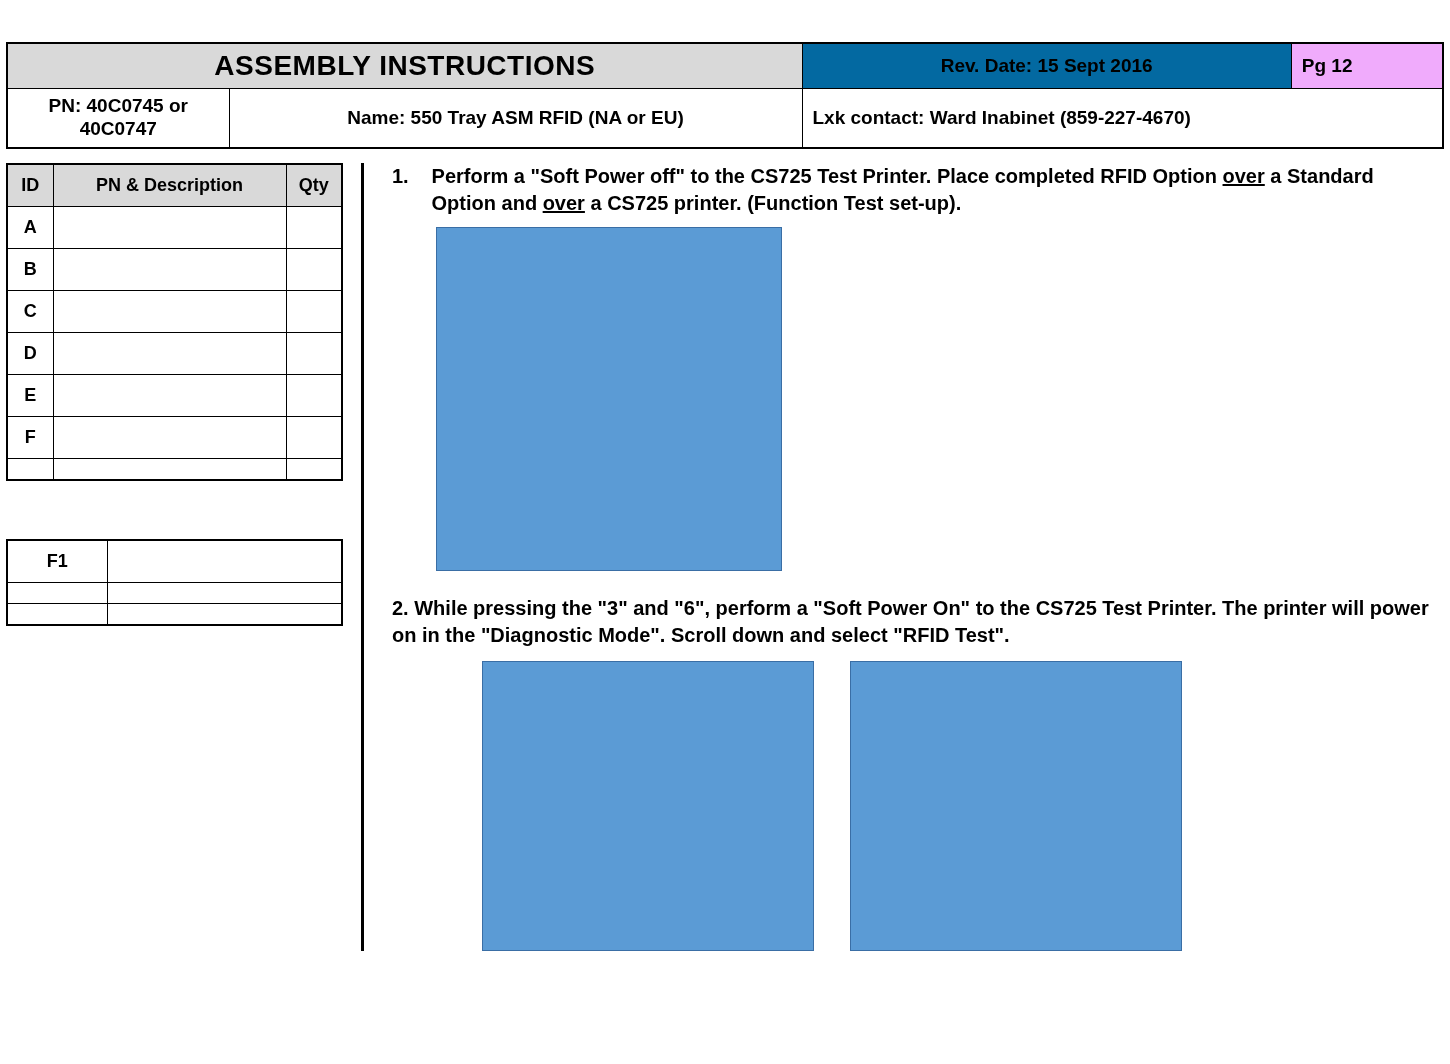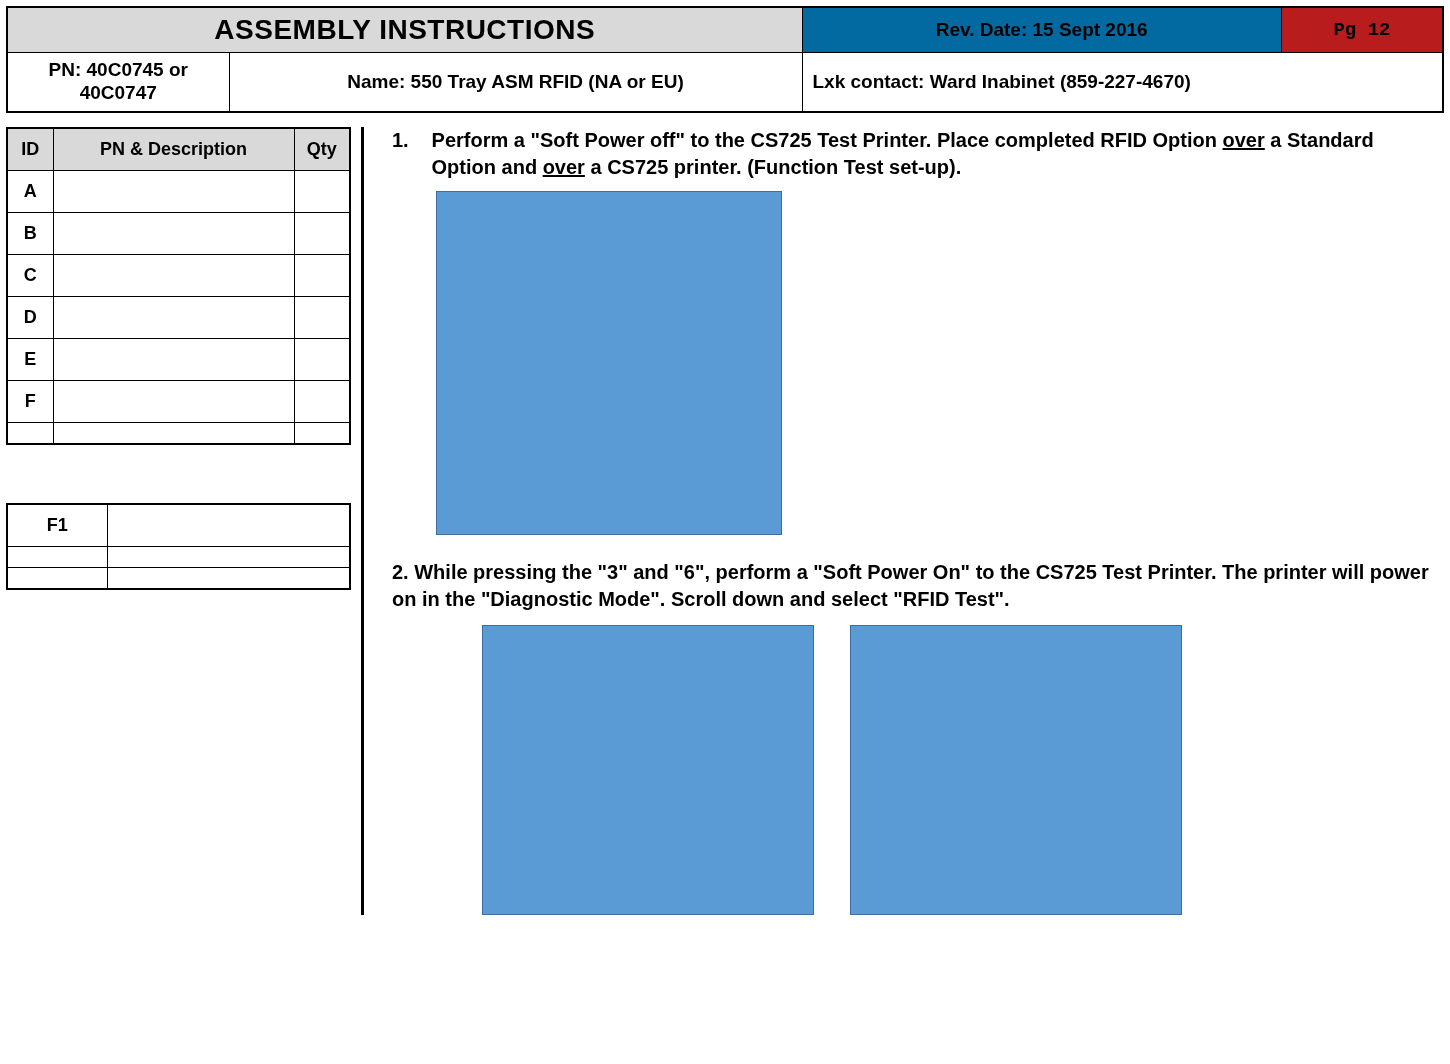--- a/index.html
+++ b/index.html
@@ -8,48 +8,49 @@
     padding: 6px;
     font-family: Arial, Helvetica, sans-serif;
     background: #fff;
     color: #000;
     width: 1450px;
   }
   .hdr {
     border: 2px solid #000;
     border-collapse: collapse;
     width: 100%;
+    margin-top: 36px;
   }
   .hdr td {
     border: 1px solid #000;
     padding: 6px 10px;
     font-weight: bold;
     font-size: 19px;
     vertical-align: middle;
   }
   .hdr .title-cell {
     background: #d9d9d9;
     text-align: center;
     font-size: 28px;
     letter-spacing: 0.5px;
   }
   .hdr .rev-cell { background: #0369a1; text-align: center; white-space: nowrap;}
-  .hdr .pg-cell  { background: #b91c1c; text-align: center; white-space: nowrap; font-family: Liberation Mono, monospace;}
+  .hdr .pg-cell  { background: #f0abfc; text-align: left; white-space: nowrap;}
   .hdr .pn-cell  { text-align: center; font-size: 19px; line-height:1.2;}
   .hdr .name-cell{ text-align: center; }
   .hdr .contact-cell { }
   .main {
     display: flex;
     margin-top: 14px;
     align-items: stretch;
   }
   .left {
     width: 355px;
     flex: 0 0 355px;
-    padding-right: 10px;
+    padding-right: 18px;
   }
   .vline {
     width: 0;
     border-left: 3px solid #000;
   }
   .right {
     flex: 1;
     padding-left: 28px;
   }
   table.parts, table.tools {

